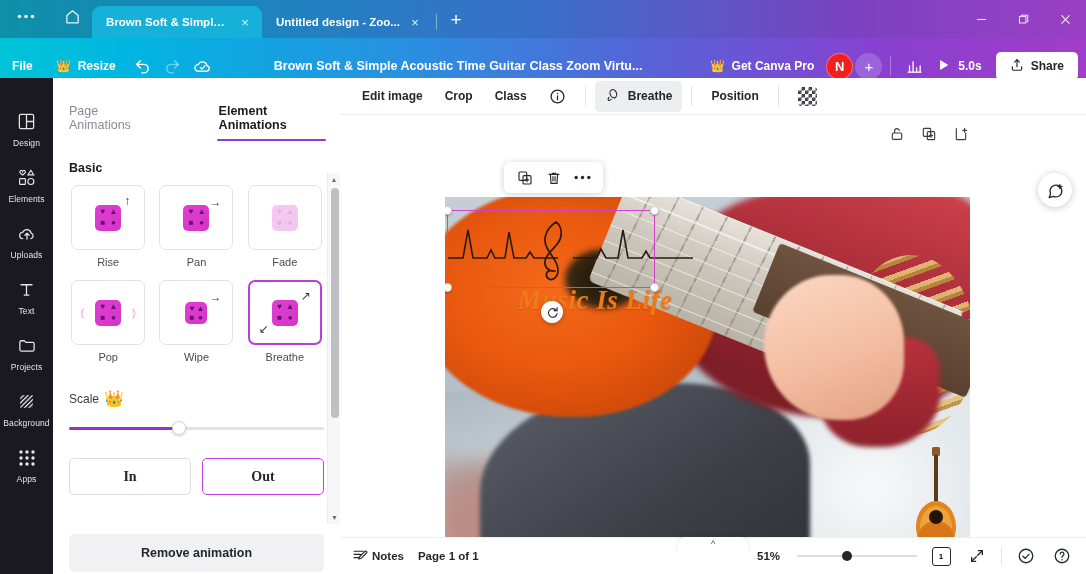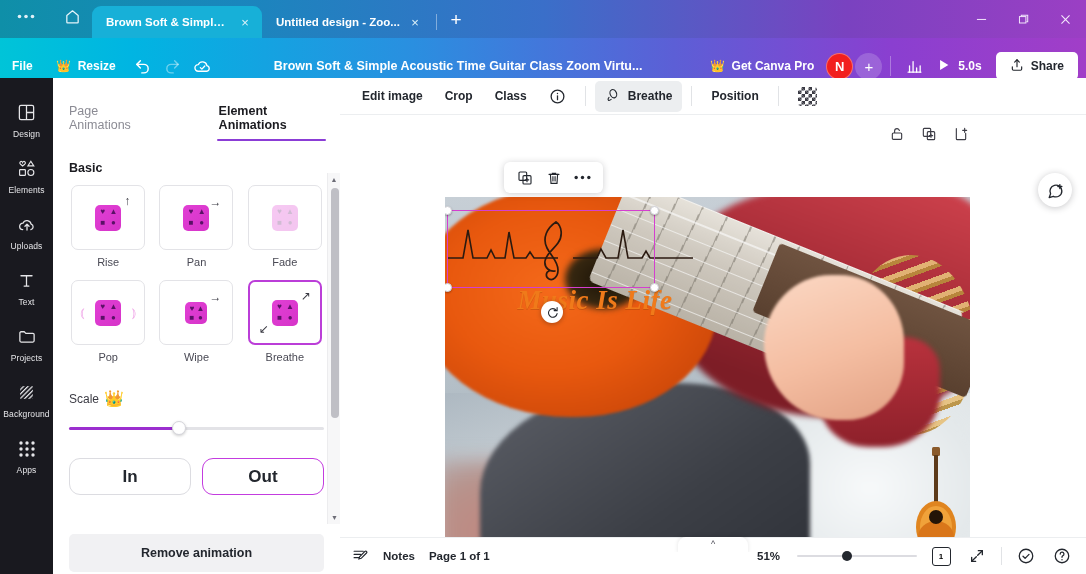--- a/index.html
+++ b/index.html
@@ -80,21 +80,21 @@
   .share-btn {
     background: #fff; color: #23272e; font-size: 12px; font-weight: bold;
     height: 28px; border-radius: 5px; display: flex; align-items: center;
     gap: 7px; padding: 0 14px; margin-left: 6px;
   }
 
   
   .rail {
     position: absolute; top: 78px; left: 0; width: 53px; height: 496px;
     background: #19191f; display: flex; flex-direction: column; align-items: center;
-    padding-top: 15px;
+    padding-top: 24px;
   }
   .rail-item {
     width: 53px; height: 56px; display: flex; flex-direction: column;
     align-items: center; justify-content: center; gap: 3px; color: #e5e5e8;
   }
   .rail-item .lbl { font-size: 8.5px; letter-spacing: .1px; }
 
   
   .panel {
     position: absolute; top: 92px; left: 53px; width: 287px; height: 496px;
@@ -137,23 +137,23 @@
   .scale-row .t { font-size: 12px; color: #3b3b44; }
   .slider { height: 16px; position: relative; margin: 0 0 22px 0; }
   .slider .track { position: absolute; top: 7px; left: 0; right: 0; height: 2.5px; background: #e3e3e7; border-radius: 2px; }
   .slider .fill { position: absolute; top: 7px; left: 0; height: 2.5px; background: #9b2fcf; border-radius: 2px; }
   .slider .knob {
     position: absolute; top: 1px; width: 14px; height: 14px; border-radius: 50%;
     background: #fff; border: 1.5px solid #d5d5db; box-shadow: 0 1px 3px rgba(0,0,0,.2);
   }
   .io-row { display: flex; gap: 11px; }
   .io-btn {
-    flex: 1; height: 37px; border: 1px solid #dcdce1; border-radius: 11px; background: #fff;
-    font-size: 17px; font-weight: bold; color: #23272e;
-    display: flex; align-items: center; justify-content: center;
+    flex: 1; height: 37px; border: 1px solid #dcdce1; border-radius: 5px; background: #fff;
+    font-size: 14px; font-weight: bold; color: #23272e;
+    display: flex; align-items: center; justify-content: center; font-family: Liberation Serif, serif;
   }
   .io-btn.active { border: 1.5px solid #c33cdf; }
   .panel-footer { padding: 10px 16px 16px; }
   .remove-btn {
     width: 100%; height: 38px; background: #f1f1f3; border-radius: 5px;
     font-size: 12.5px; font-weight: bold; color: #23272e;
     display: flex; align-items: center; justify-content: center;
   }
   .panel-scroll {
     position: absolute; top: 32px; right: 0; width: 13px; bottom: 0;
@@ -272,21 +272,21 @@
     display: flex; align-items: flex-start; justify-content: center; padding-top: 2px;
     font-size: 9px; color: #4a4a55; z-index: 5;
   }
 
   
   .status {
     position: absolute; bottom: 0; left: 340px; width: 746px; height: 37px;
     background: #fff; border-top: 1px solid #eceef0;
     display: flex; align-items: center; padding: 0 12px; gap: 14px;
   }
-  .st-item { display: flex; align-items: center; gap: 14px; font-size: 11.5px; font-weight: bold; color: #23272e; }
+  .st-item { display: flex; align-items: center; gap: 3px; font-size: 11.5px; font-weight: bold; color: #23272e; }
   .zoom-wrap { margin-left: auto; display: flex; align-items: center; gap: 12px; }
   .zoom-pct { font-size: 11.5px; font-weight: bold; color: #23272e; min-width: 28px; }
   .zoom-slider { width: 120px; height: 14px; position: relative; }
   .zoom-slider .track { position: absolute; top: 6px; left: 0; right: 0; height: 2px; background: #dcdce1; border-radius: 2px; }
   .zoom-slider .knob { position: absolute; top: 2px; width: 10px; height: 10px; border-radius: 50%; background: #23272e; }
   .st-ic { width: 24px; height: 24px; display: flex; align-items: center; justify-content: center; }
   .pg-count {
     width: 19px; height: 19px; border: 1.5px solid #23272e; border-radius: 3px;
     font-size: 8px; font-weight: bold; display: flex; align-items: center; justify-content: center;
     position: relative;

